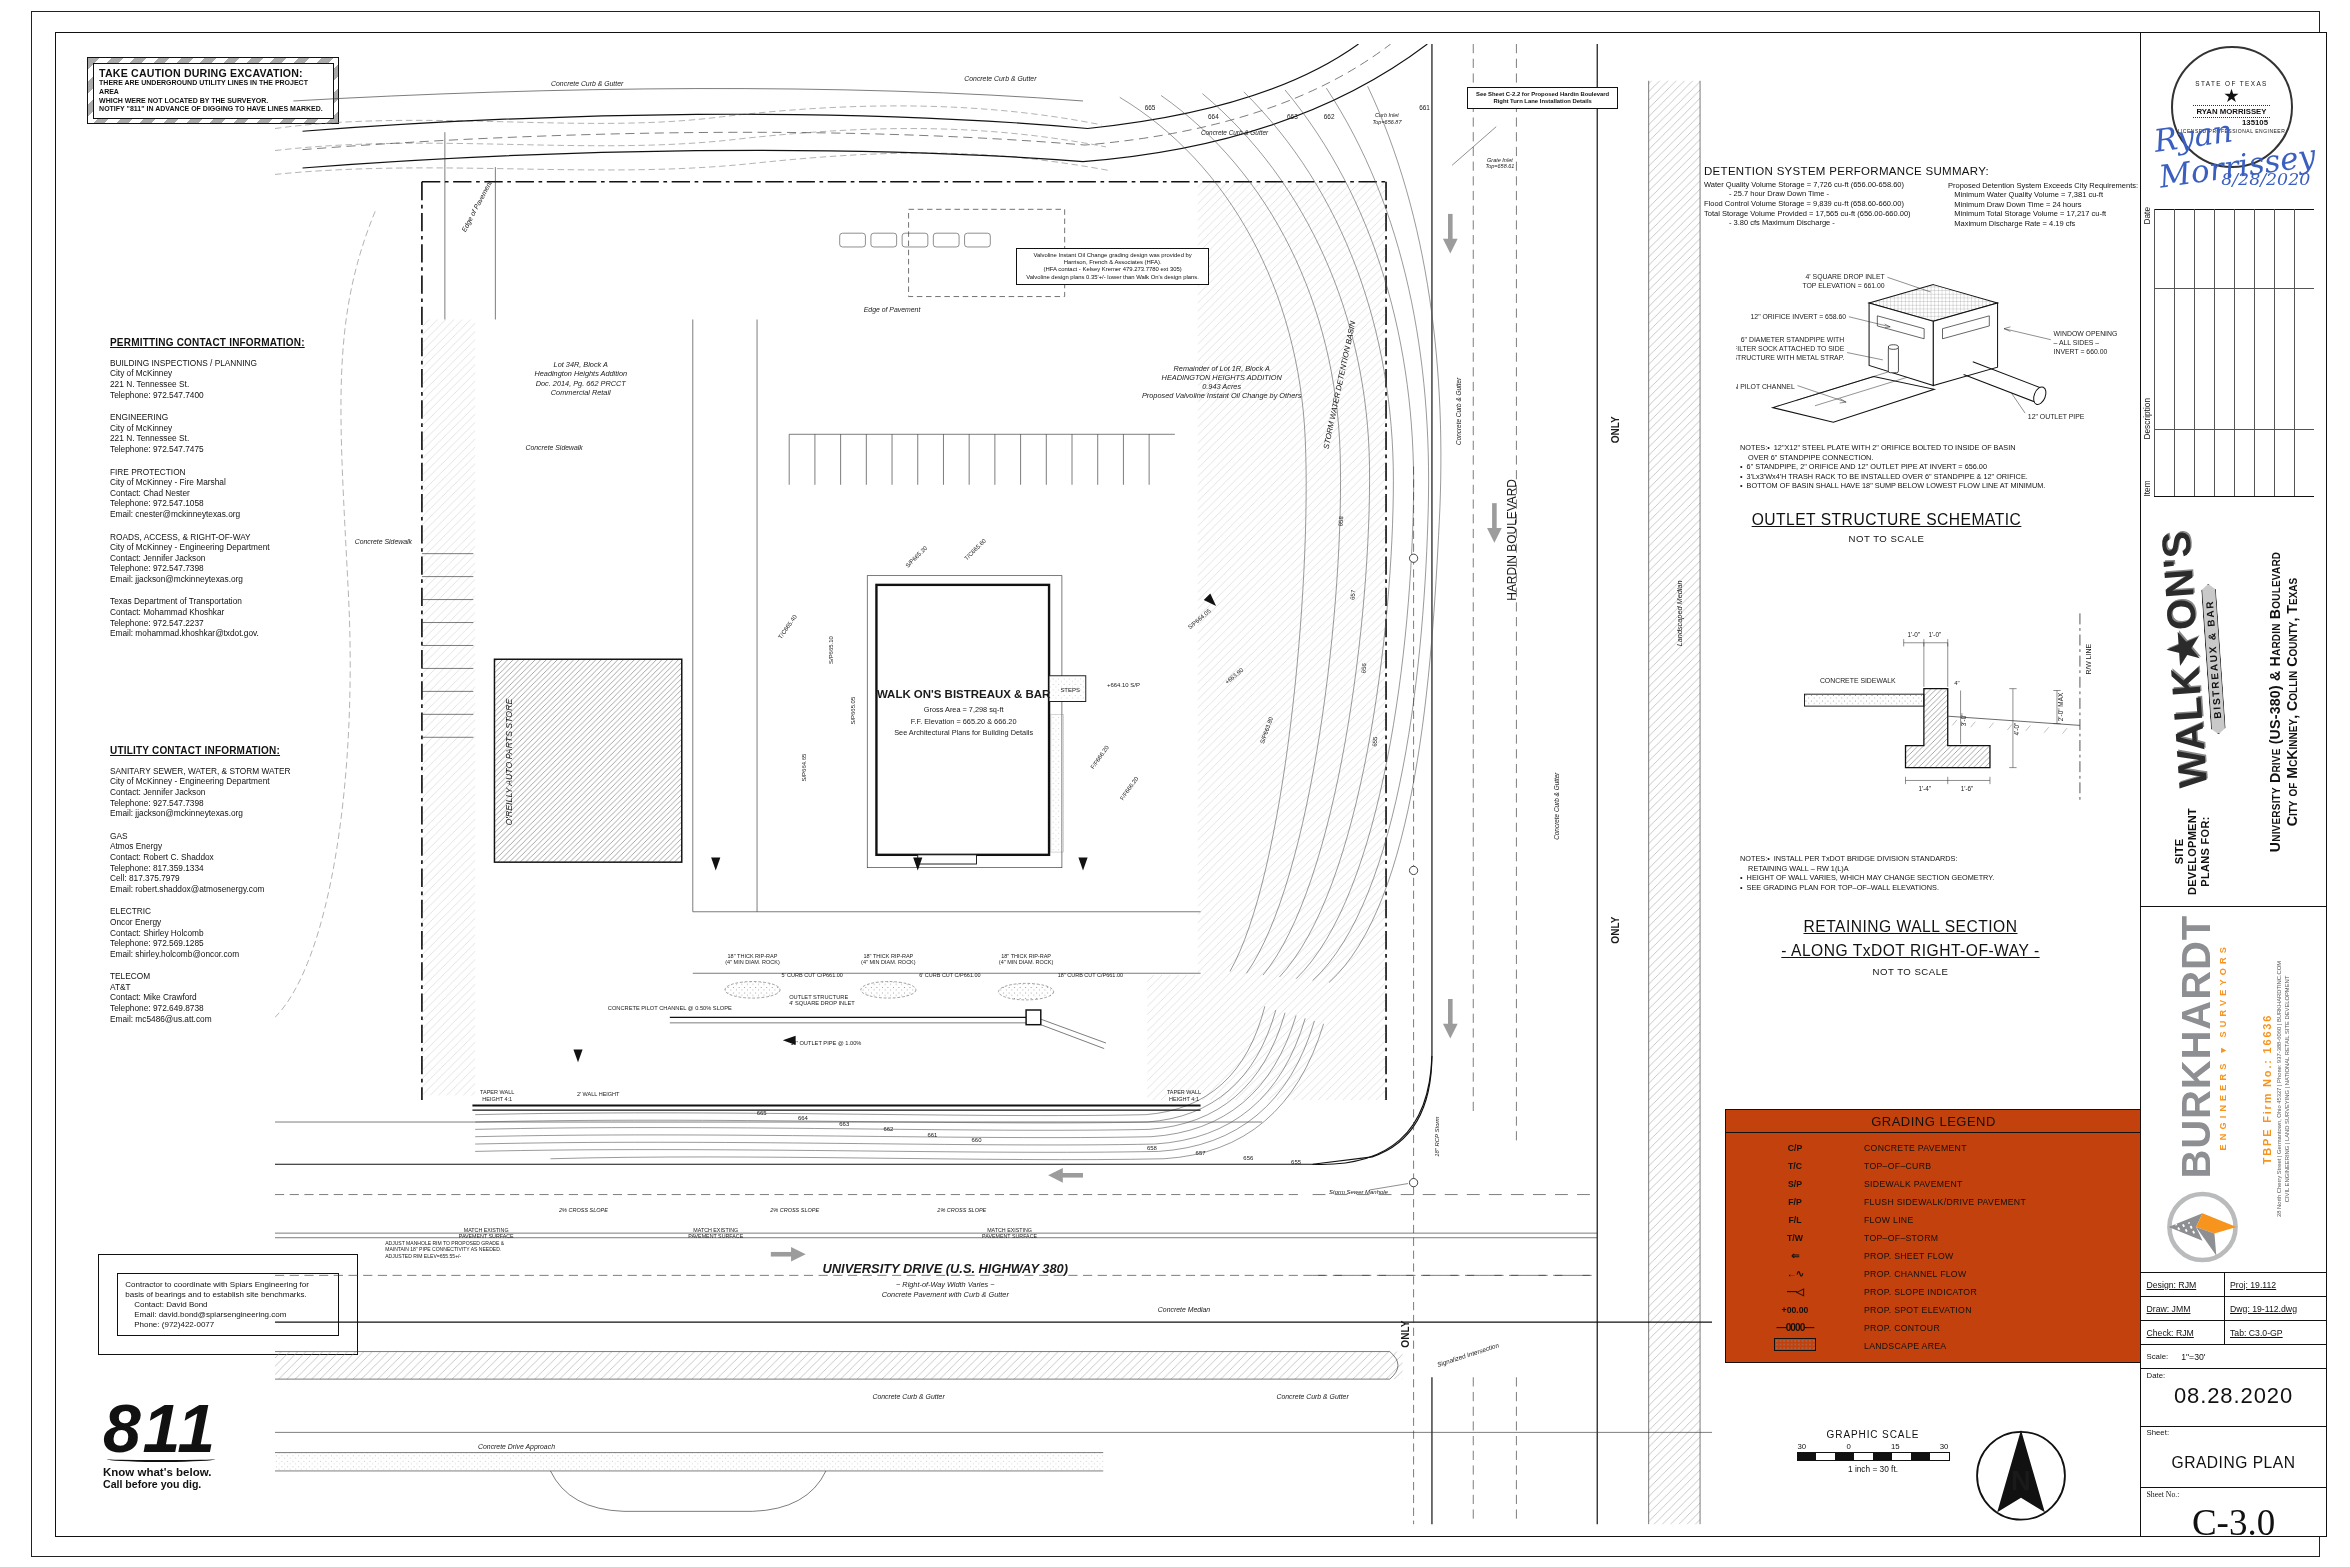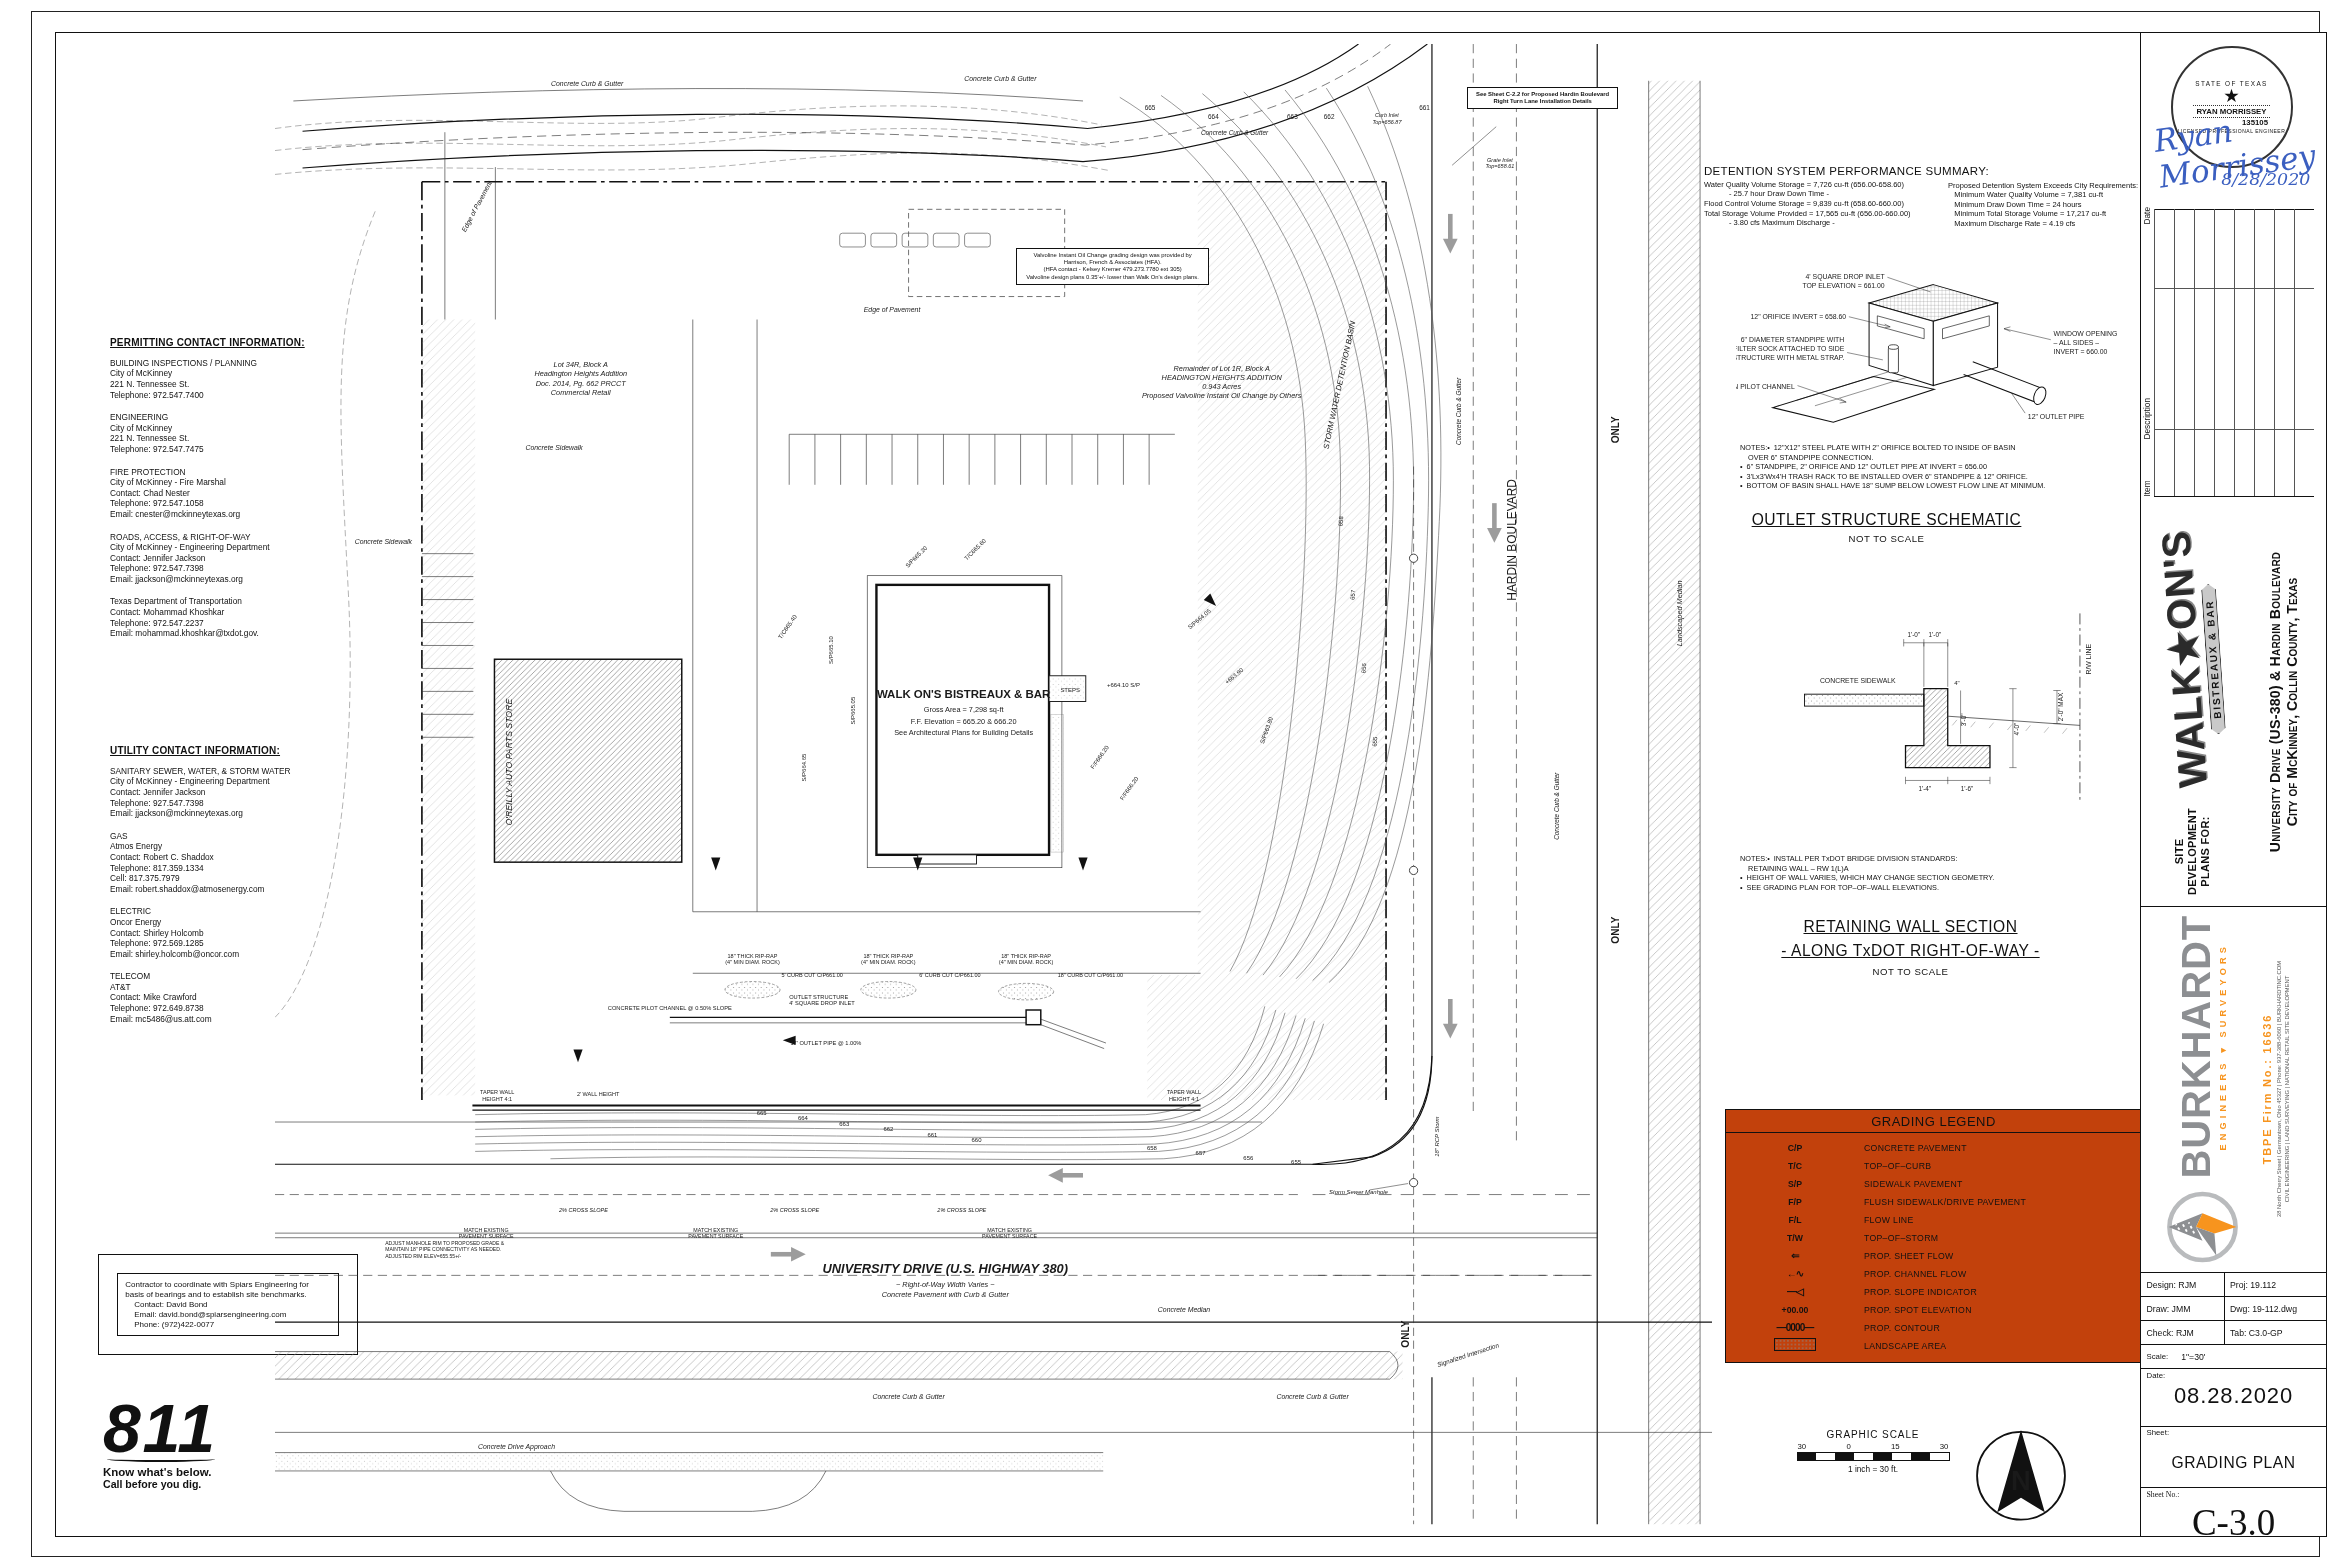--- a/index.html
+++ b/index.html
@@ -94,21 +94,21 @@
   .bk-top{height:118px;display:flex;align-items:center;}
   .bk-compass{width:79px;height:79px;position:relative;margin-left:5.5px;}
   .bk-text{flex:1;text-align:center;}
   .bk-name{font-size:40px;font-weight:bold;color:#8d8f92;letter-spacing:0.9px;line-height:40px;}
   .bk-tag{font-size:9.2px;font-weight:bold;color:#f7941e;letter-spacing:4.1px;margin-top:0.9px;}
   .bk-bottom{flex:1;text-align:center;}
   .bk-tbpe{font-size:11px;font-weight:bold;color:#f7941e;letter-spacing:1.8px;}
   .bk-addr{font-size:5.8px;color:#555;margin-top:2.8px;}
   .bk-serv{font-size:5.8px;color:#555;margin-top:1.8px;}
   .tb-info{position:absolute;left:0;top:1240px;width:185px;bottom:0;font-size:8.7px;}
-  .ti-row{display:flex;border-bottom:0.9px solid #111;height:23px;align-items:center;}
+  .ti-row{display:flex;border-bottom:0.9px solid #111;height:23px;align-items:center;text-decoration:underline;}
   .ti-cell{padding-left:5.5px;}
   .ti-l{width:77px;border-right:0.9px solid #111;height:100%;display:flex;align-items:center;}
   .ti-scale{height:23px;border-bottom:1.4px solid #111;display:flex;align-items:center;padding-left:5.5px;gap:13px;}
   .ti-date{height:53px;border-bottom:1.4px solid #111;padding:1.8px 5.5px;}
   .ti-lab{font-size:7.8px;}
   .ti-dateval{font-size:22px;text-align:center;margin-top:3.7px;letter-spacing:0.9px;}
   .ti-sheet{height:57px;border-bottom:1.4px solid #111;padding:1.8px 5.5px;}
   .ti-sheetval{font-size:15.6px;text-align:center;margin-top:16.5px;letter-spacing:0.5px;}
   .ti-no{padding:1.8px 5.5px;font-family:Liberation Serif, serif;}
   .ti-noval{font-size:37px;text-align:center;margin-top:1.8px;}
@@ -124,20 +124,28 @@
   .pav{fill:#9c9c9c;}
   .lead{stroke:#333;stroke-width:.6;fill:none;}
 </style>
 </head>
 <body>
 
 <div class="sheet">
   <div class="outer-border"></div>
   <div class="frame"></div>
 
+  <div class="abs caution">
+    <div class="caution-in">
+      <div class="caution-title">TAKE CAUTION DURING EXCAVATION:</div>
+      <div class="caution-lines pre">THERE ARE UNDERGROUND UTILITY LINES IN THE PROJECT AREA
+WHICH WERE NOT LOCATED BY THE SURVEYOR.
+NOTIFY "811" IN ADVANCE OF DIGGING TO HAVE LINES MARKED.</div>
+    </div>
+  </div>
 
   <div class="abs contact" style="top:338px;">
     <h3>PERMITTING CONTACT INFORMATION:</h3>
     <div class="sec pre">BUILDING INSPECTIONS / PLANNING
 City of McKinney
 221 N. Tennessee St.
 Telephone: 972.547.7400</div>
     <div class="sec pre">ENGINEERING
 City of McKinney
 221 N. Tennessee St.

